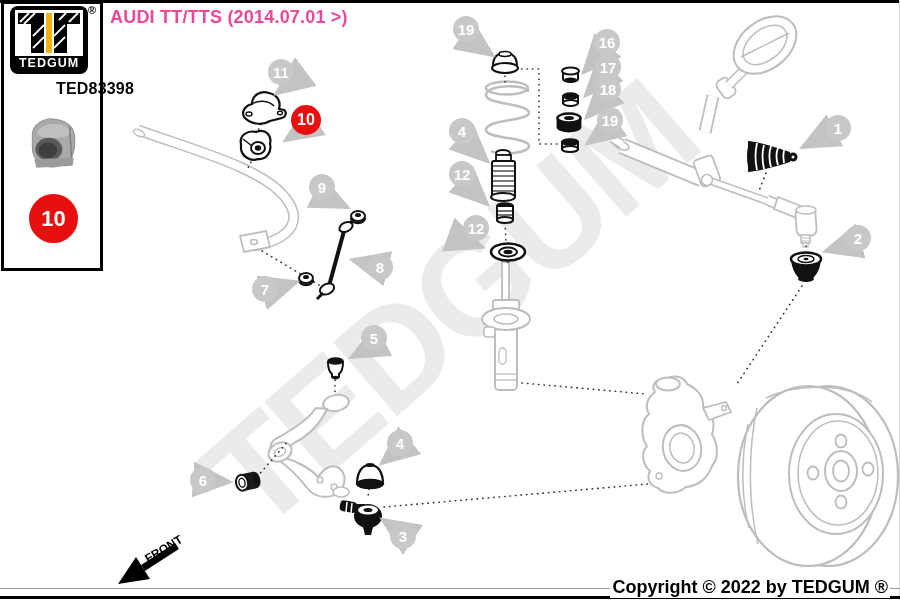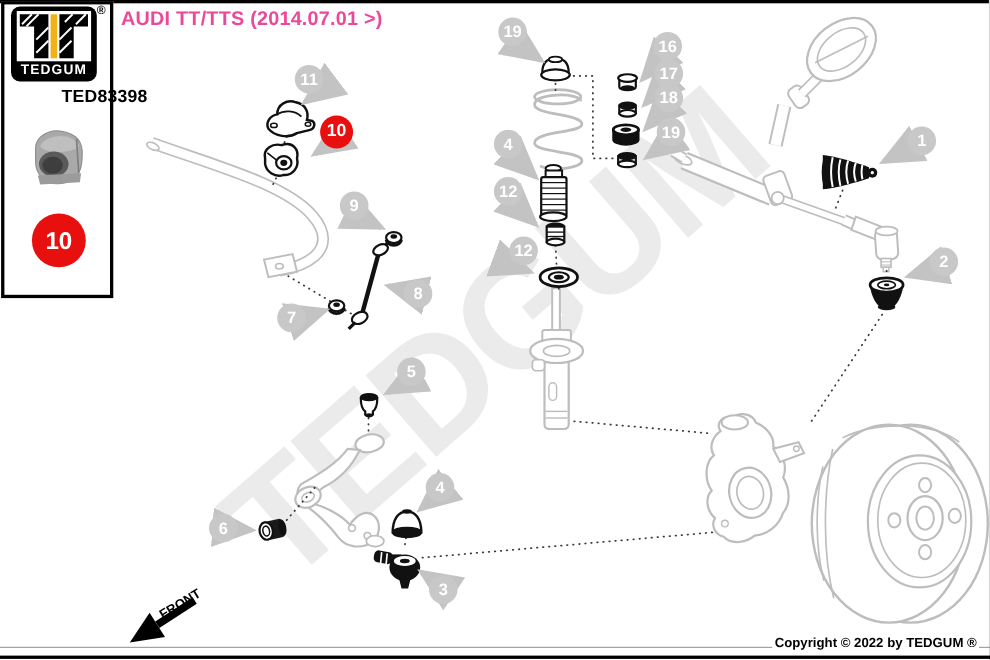--- a/index.html
+++ b/index.html
@@ -34,21 +34,21 @@
   .wm-abcp{position:absolute;left:366px;top:378px;font-size:70px;font-weight:bold;color:#c9c9c9;
            letter-spacing:-3px;z-index:2;user-select:none;}
   
   .diagram{position:absolute;left:0;top:0;z-index:10;}
   
   .co{position:absolute;width:26px;height:26px;border-radius:50%;background:#c8c8c8;color:#fff;
       font-size:15px;font-weight:bold;display:flex;align-items:center;justify-content:center;
       z-index:20;}
   .co.red{width:30px;height:30px;background:#e8100e;font-size:16px;}
   
-  .copyright{position:absolute;right:10px;top:577px;font-size:12px;font-weight:bold;color:#000;
+  .copyright{position:absolute;right:10px;top:577px;font-size:18px;font-weight:bold;color:#000;
              background:#fff;padding:0 2px;z-index:25;white-space:nowrap;}
 </style>
 </head>
 <body>
 
 <div class="stage">
 
   <div class="wm-diag">TEDGUM</div>
 
   <svg class="diagram" width="900" height="600" viewBox="0 0 900 600">

